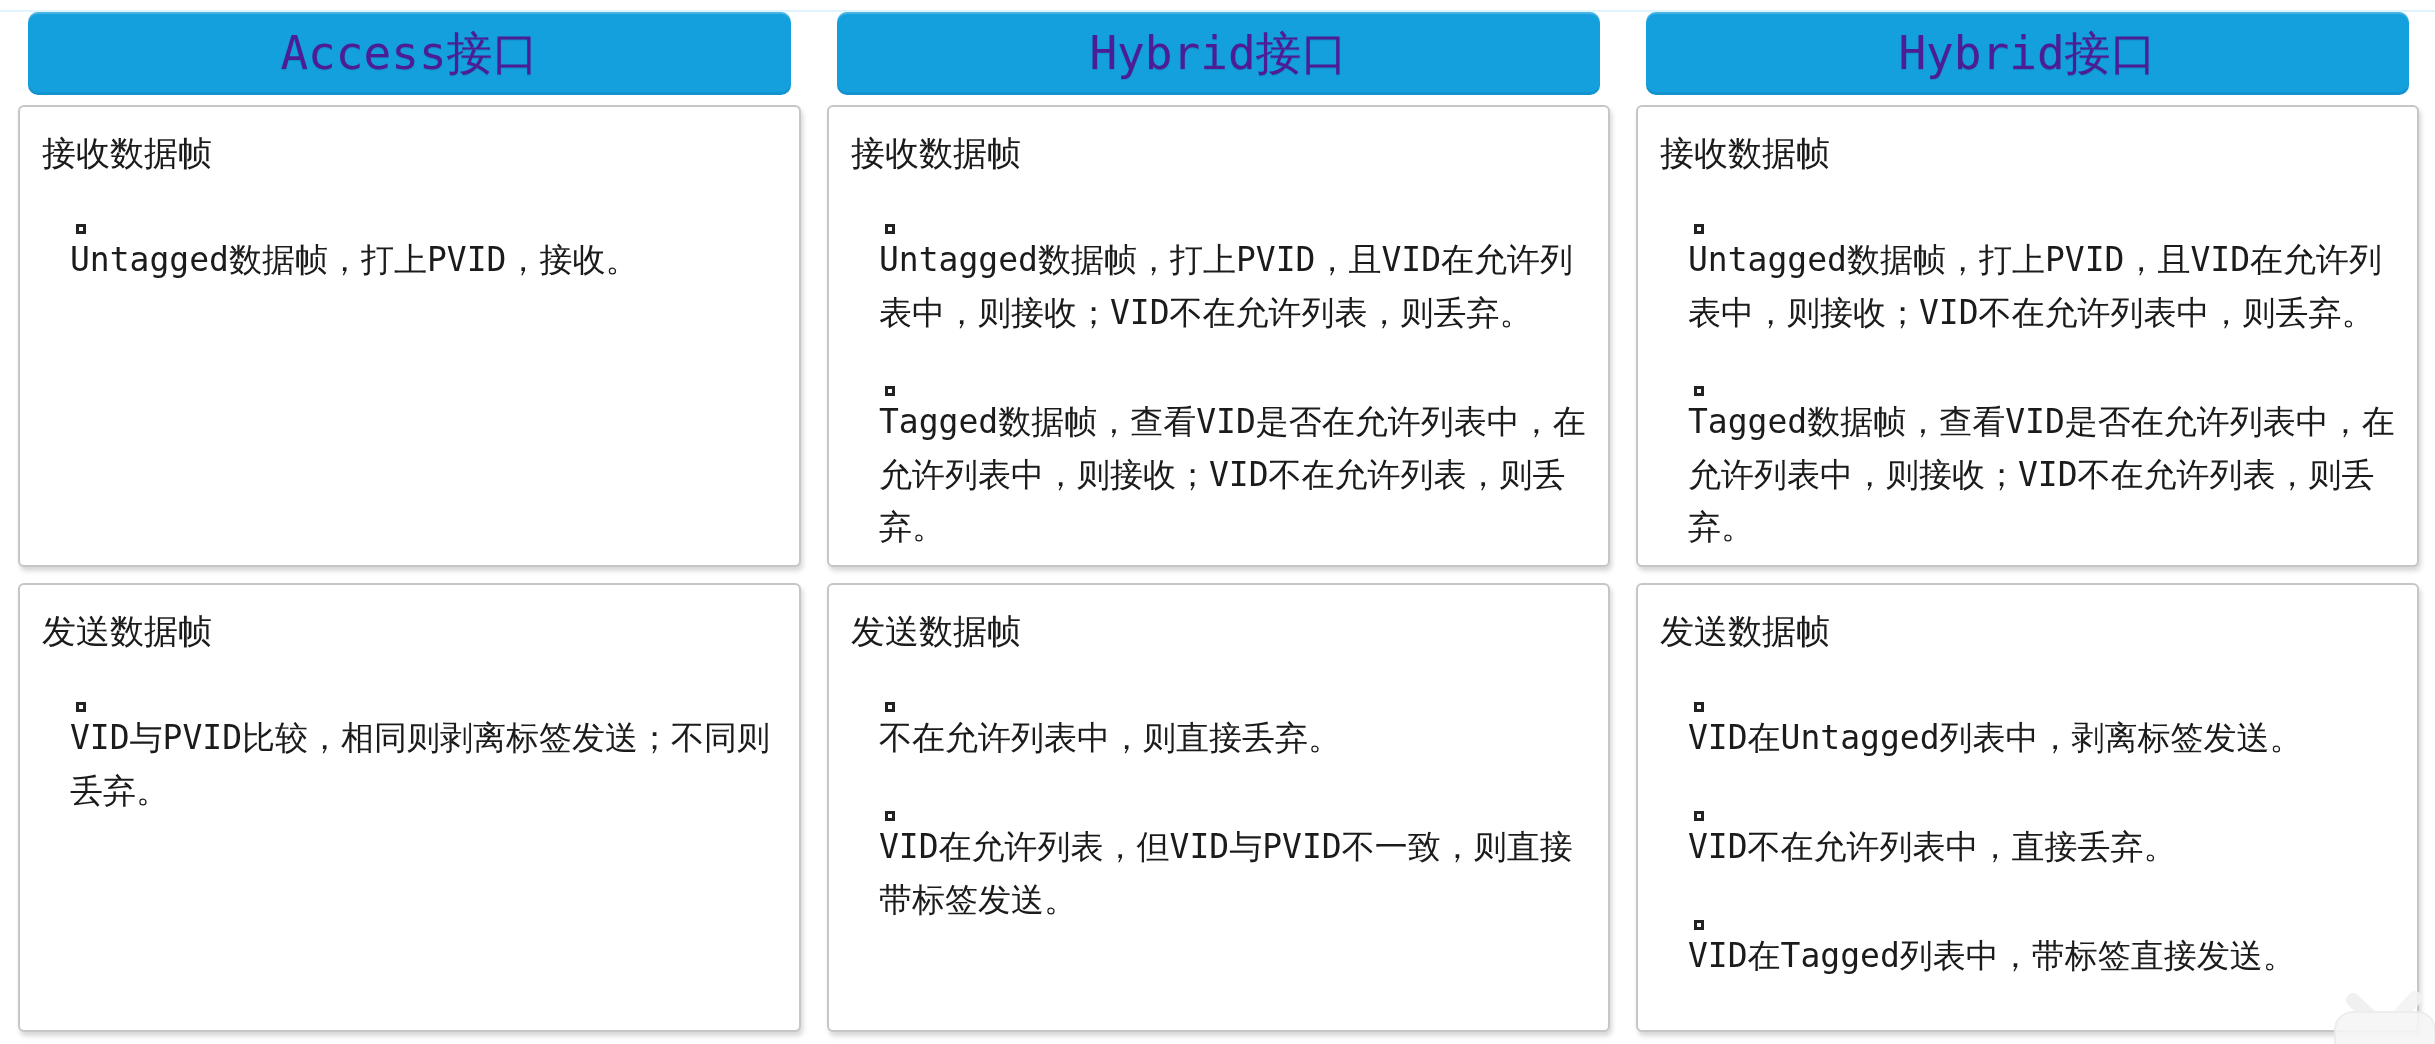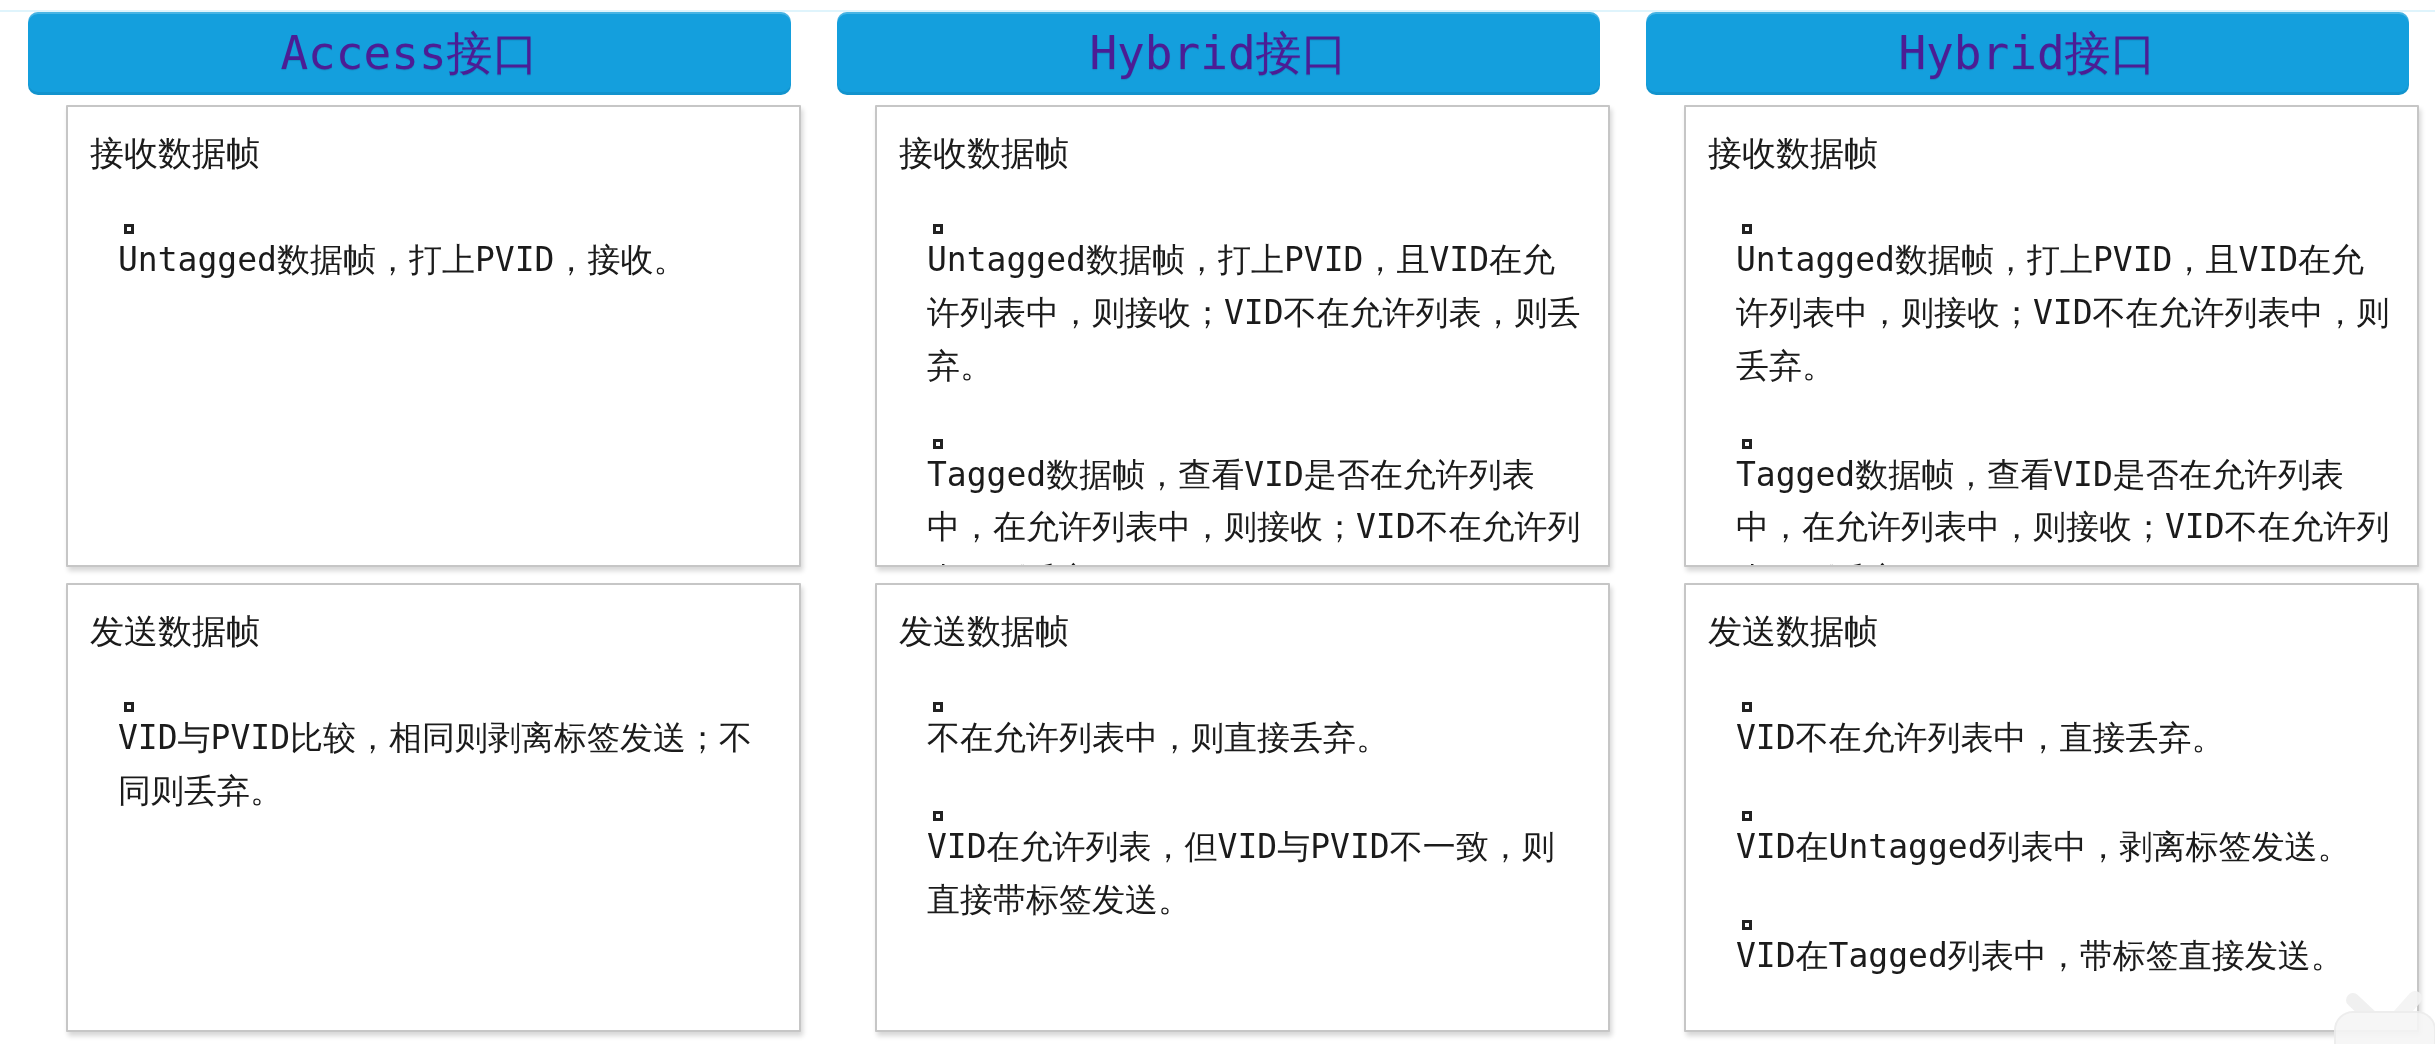--- a/index.html
+++ b/index.html
@@ -36,25 +36,24 @@
     align-items: center;
     justify-content: center;
     color: #4c1d95;
     font-size: 46px;
     box-shadow: inset 0 2px 0 rgba(255,255,255,0.22), inset 0 -3px 0 rgba(0,0,0,0.07);
     text-shadow: 0 1px 1px rgba(0,0,0,0.12);
   }
   .box {
     background: #ffffff;
     border: 2px solid #c6c6c6;
-    border-radius: 1px;
+    border-radius: 6px;
     box-shadow: 2px 4px 5px rgba(0,0,0,0.16);
     padding: 16px 22px 0 22px;
     overflow: hidden;
-    margin-left: 48px;
   }
   .receive-box { height: 462px; margin-bottom: 16px; }
   .send-box { height: 449px; }
   .box-title {
     margin: 8px 0 0 0;
     font-size: 34px;
     font-weight: normal;
     line-height: 1.3;
   }
   ul.bullets {
@@ -165,25 +164,25 @@
           <span class="bullet-marker"></span>
           <span class="bullet-text">Tagged数据帧，查看VID是否在允许列表中，在允许列表中，则接收；VID不在允许列表，则丢弃。</span>
         </li>
       </ul>
     </div>
     <div class="box send-box">
       <h3 class="box-title">发送数据帧</h3>
       <ul class="bullets">
         <li class="bullet-item">
           <span class="bullet-marker"></span>
-          <span class="bullet-text">VID不在允许列表中，直接丢弃。</span>
+          <span class="bullet-text">VID在Untagged列表中，剥离标签发送。</span>
         </li>
         <li class="bullet-item">
           <span class="bullet-marker"></span>
-          <span class="bullet-text">VID在Untagged列表中，剥离标签发送。</span>
+          <span class="bullet-text">VID不在允许列表中，直接丢弃。</span>
         </li>
         <li class="bullet-item">
           <span class="bullet-marker"></span>
           <span class="bullet-text">VID在Tagged列表中，带标签直接发送。</span>
         </li>
       </ul>
     </div>
   </section>
 
 </div>

